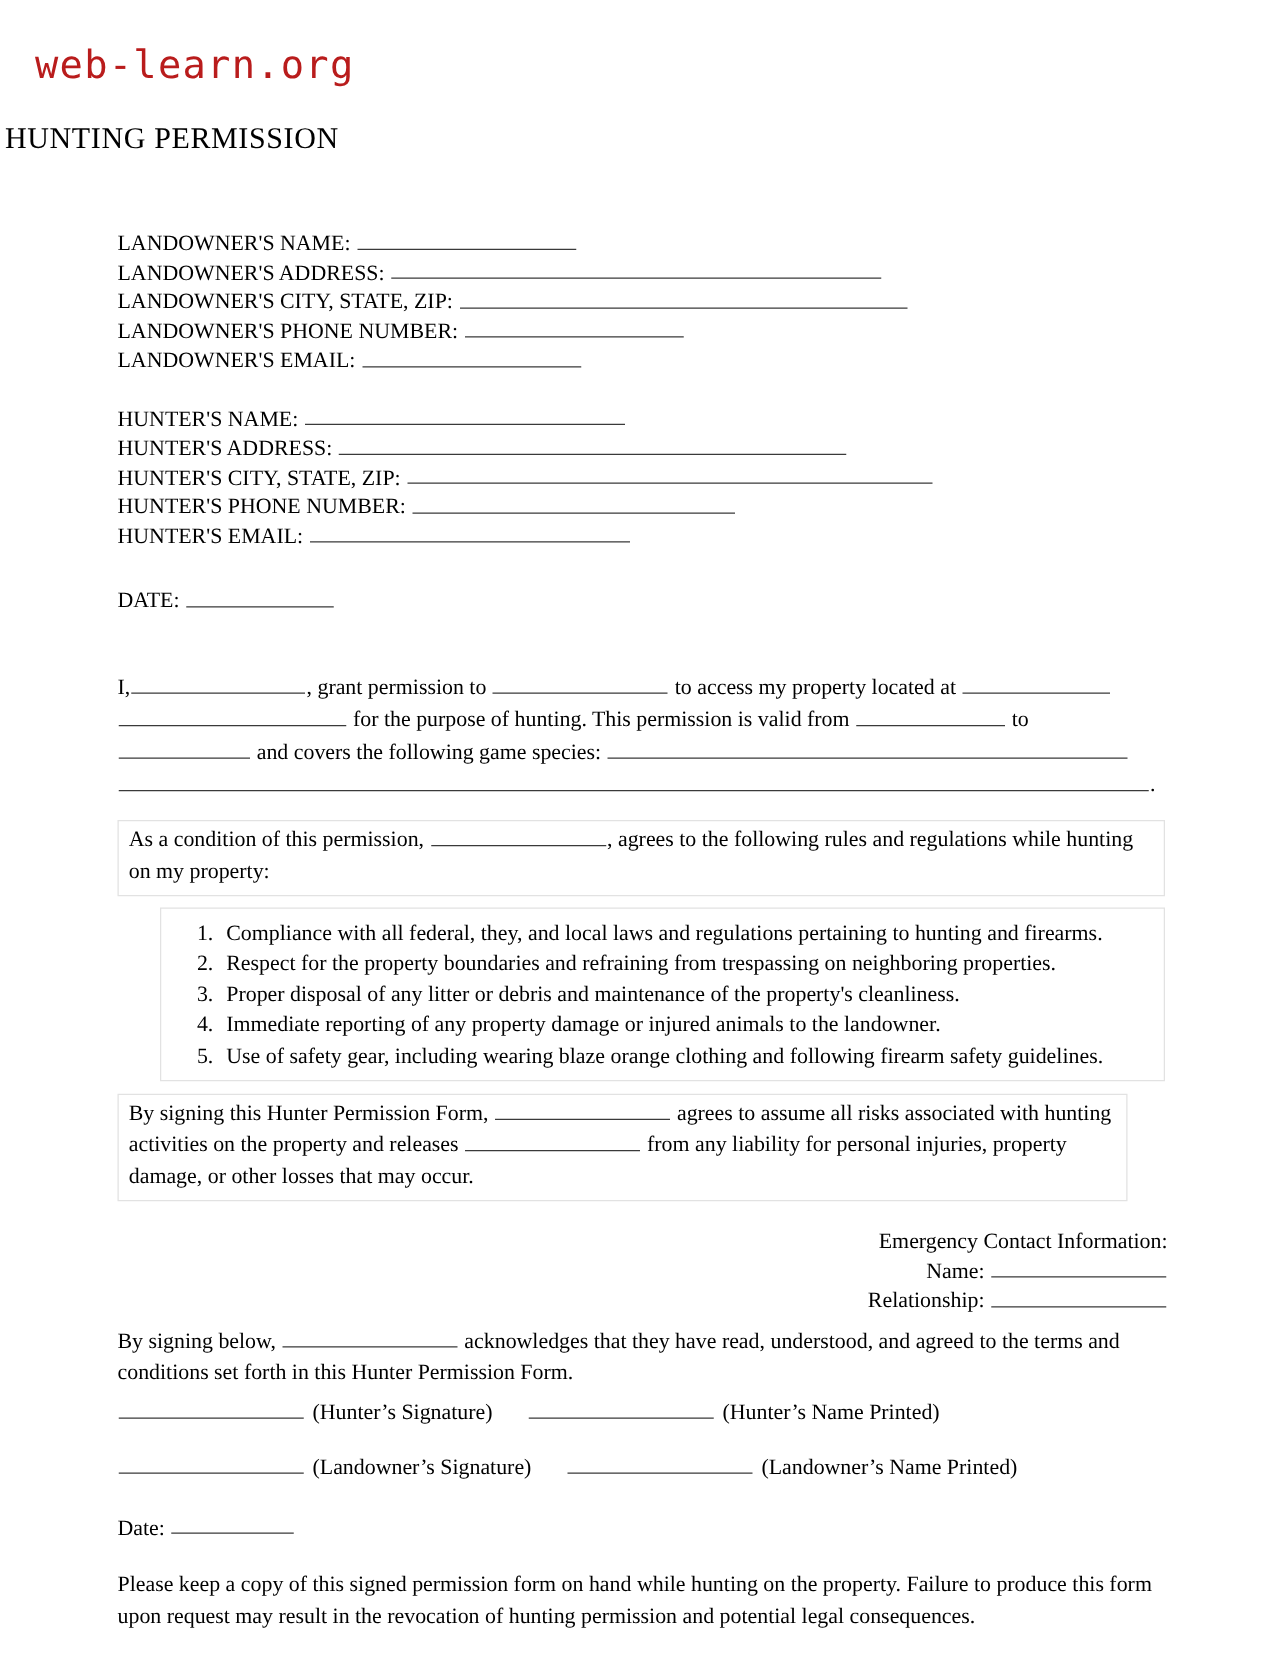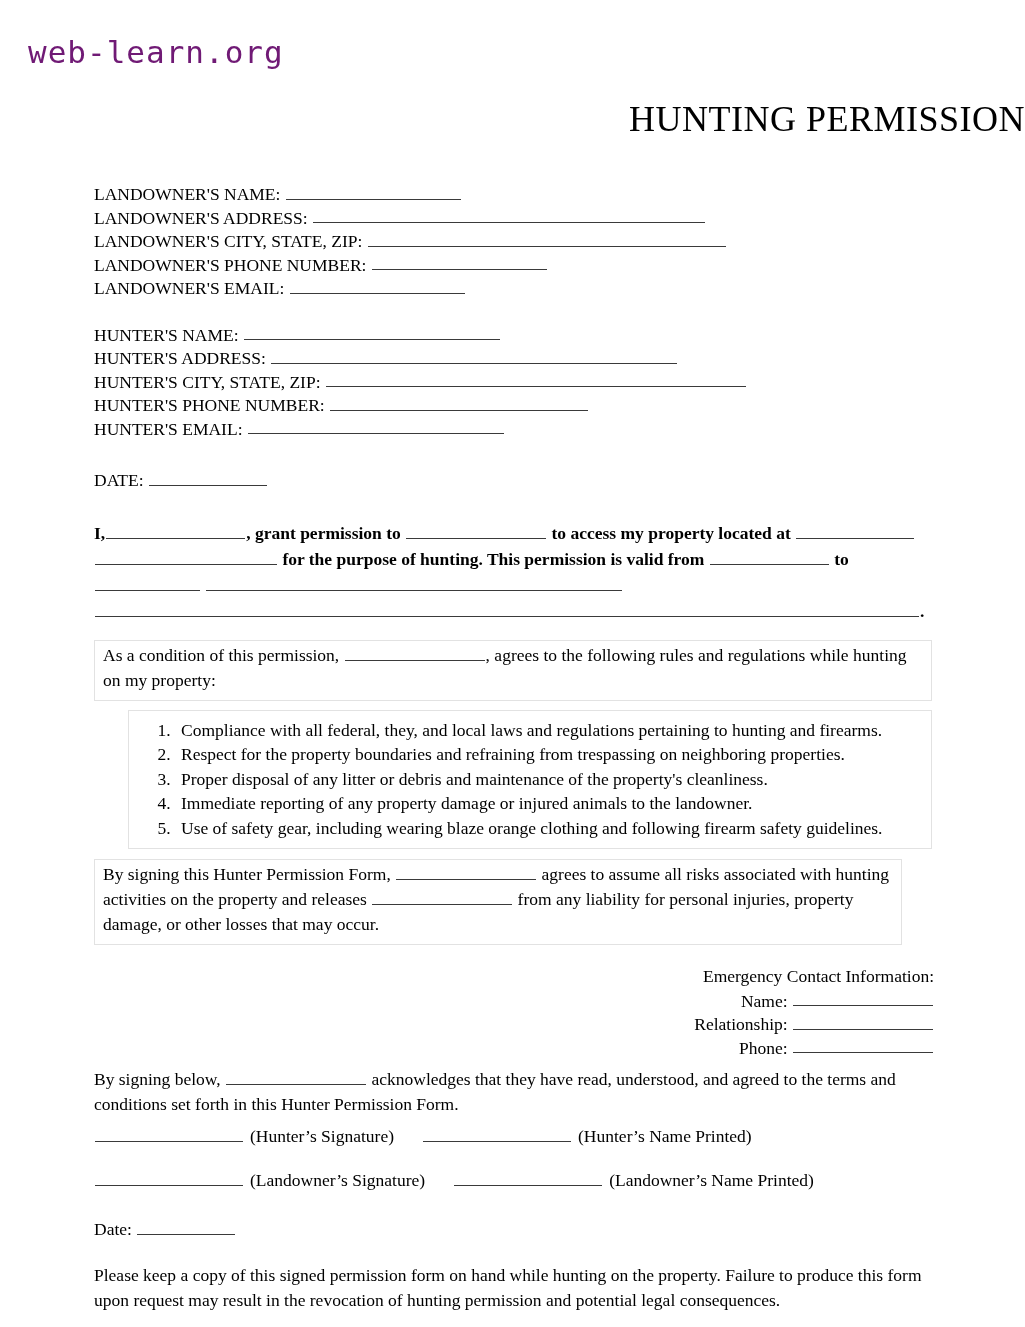--- a/index.html
+++ b/index.html
@@ -24,32 +24,32 @@
   }
 
   
   .site-header {
     position: absolute;
     left: 28px;
     top: 34px;
     font-family: "DejaVu Sans Mono", "Liberation Mono", monospace;
     font-size: 31px;
     letter-spacing: 1px;
-    color: #701a75;
+    color: #b91c1c;
     white-space: nowrap;
   }
 
   
   .doc-title {
     position: absolute;
-    left: 15px;
+    left: 4px;
     right: 0;
     top: 98px;
-    text-align: right;
-    font-size: 36px;
+    text-align: left;
+    font-size: 24px;
     font-weight: normal;
     letter-spacing: 0.5px;
     margin: 0;
   }
 
   
   .content {
     position: absolute;
     left: 94px;
     top: 182px;
@@ -89,22 +89,21 @@
 
   .spacer-sm { height: 23px; }
   .spacer-md { height: 28px; }
 
   
   .para {
     line-height: 26px;
     margin: 0;
   }
   .para-perm {
-    margin-top: 0;
-    font-weight: bold;
+    margin-top: 16px;
   }
   .perm-line { white-space: nowrap; }
   .b-perm-a { width: 139px; }
   .b-perm-b { width: 140px; }
   .b-perm-c { width: 118px; }
   .b-perm-d { width: 182px; }
   .b-perm-e { width: 119px; }
   .b-perm-f { width: 105px; }
   .b-perm-g { width: 416px; }
   .b-perm-full { width: 824px; }
@@ -256,20 +255,21 @@
         <span class="blank b-perm-c"></span>
       </div>
       <div class="perm-line">
         <span class="blank b-perm-d"></span>
         <span>for the purpose of hunting. This permission is valid from</span>
         <span class="blank b-perm-e"></span>
         <span>to</span>
       </div>
       <div class="perm-line">
         <span class="blank b-perm-f"></span>
+        <span>and covers the following game species:</span>
         <span class="blank b-perm-g"></span>
       </div>
       <div class="perm-line">
         <span class="blank b-perm-full"></span><span>.</span>
       </div>
     </div>
 
     <div class="boxed box-condition">
       <span>As a condition of this permission,</span>
       <span class="blank b-perm-b"></span><span>, agrees to the following rules and regulations while hunting on my property:</span>
@@ -296,24 +296,20 @@
     <div class="emergency">
       <div class="field-line">Emergency Contact Information:</div>
       <div class="field-line">
         <span>Name:</span>
         <span class="blank b-em"></span>
       </div>
       <div class="field-line">
         <span>Relationship:</span>
         <span class="blank b-em2"></span>
       </div>
-      <div class="field-line">
-        <span>Phone:</span>
-        <span class="blank b-em"></span>
-      </div>
     </div>
 
     <div class="ack">
       <span>By signing below,</span>
       <span class="blank b-ack"></span>
       <span>acknowledges that they have read, understood, and agreed to the terms and conditions set forth in this Hunter Permission Form.</span>
     </div>
 
     <div class="sig-row">
       <span class="blank b-sig"></span><span class="sig-caption">(Hunter’s Signature)</span><span class="sig-gap"></span><span class="blank b-sig"></span><span class="sig-caption">(Hunter’s Name Printed)</span>

